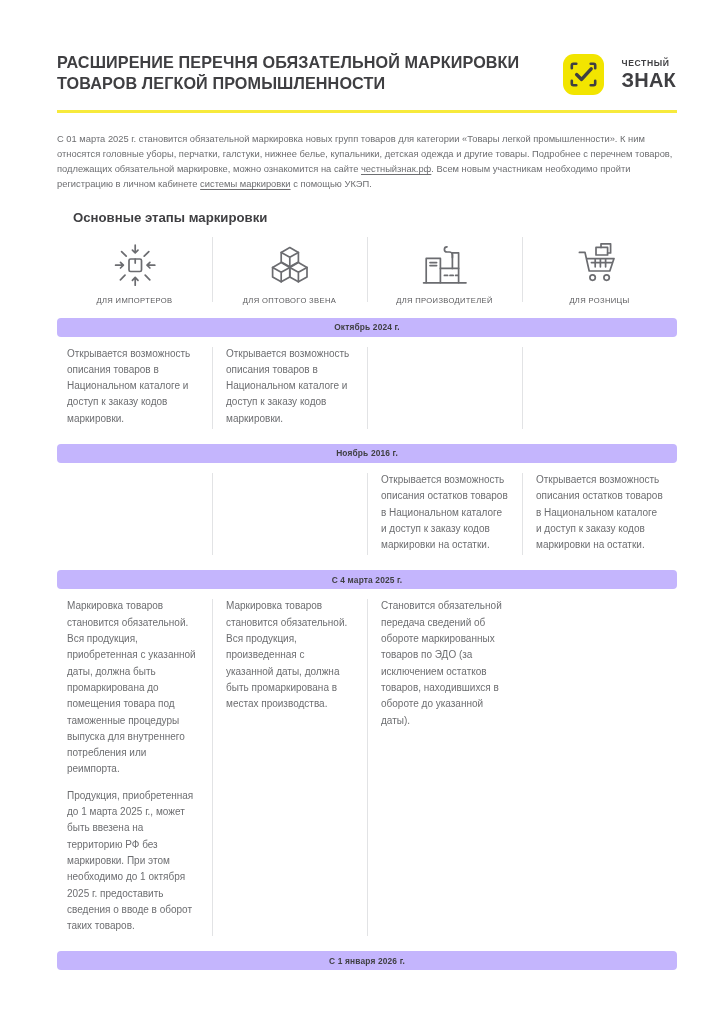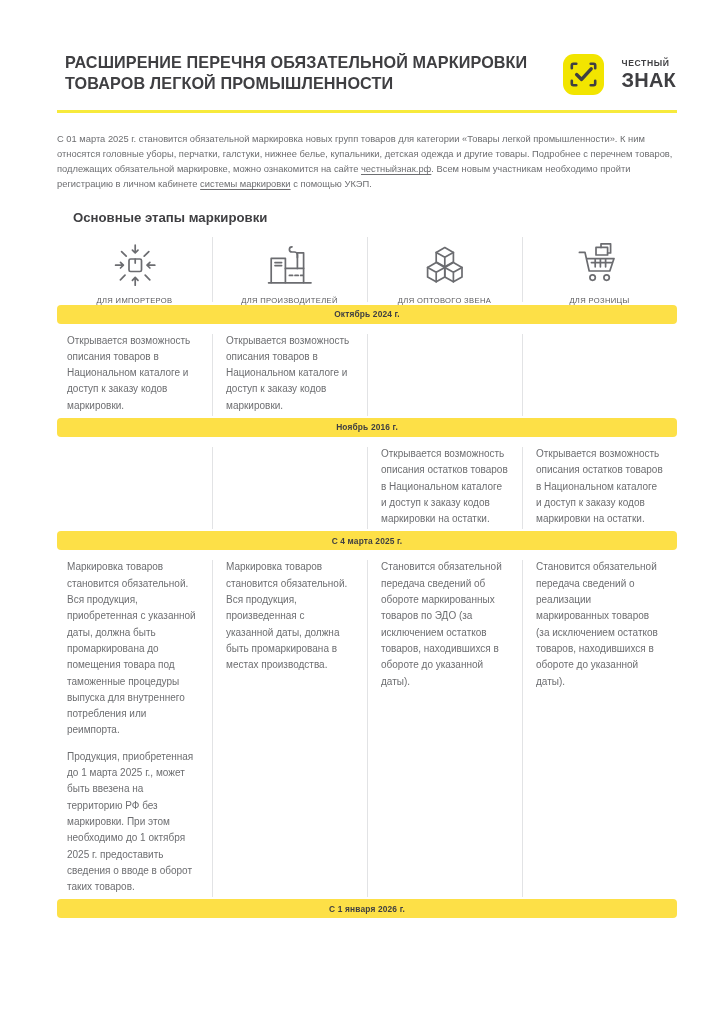--- a/index.html
+++ b/index.html
@@ -36,21 +36,21 @@
   .title-block { padding-left: 10px; max-width: 480px; }
   .doc-title {
     margin: 0;
     font-size: 16.2px;
     line-height: 1.32;
     font-weight: 700;
     letter-spacing: 0.1px;
     color: #3f3f42;
     text-transform: uppercase;
   }
-  .doc-title .line { display: block; margin-left: 8px; }
+  .doc-title .line { display: block; }
 
   .logo {
     display: flex;
     align-items: center;
     gap: 18px;
     margin-top: 2px;
     margin-right: 1px;
   }
   .logo-mark {
     position: relative;
@@ -150,24 +150,25 @@
     color: #58585b;
     text-transform: uppercase;
     text-align: center;
     white-space: nowrap;
   }
 
   
   .banner {
     height: 19px;
     border-radius: 4px;
-    background: #fde047;
+    background: #c4b5fd;
     display: flex;
     align-items: center;
     justify-content: center;
+    margin-top: 13px;
     color: #3f3f42;
     font-size: 8.4px;
     font-weight: 700;
     letter-spacing: 0.15px;
   }
 
   
   .content-row {
     margin-top: 9px;
   }
@@ -255,47 +256,47 @@
             </g>
           </svg>
         </div>
         <div class="col-label">ДЛЯ ИМПОРТЕРОВ</div>
       </div>
 
       <div class="col">
         <div class="icon-box">
           <svg width="52" height="46" viewBox="0 0 52 46" aria-hidden="true">
             <g fill="none" stroke="#6b6c70" stroke-width="1.7" stroke-linecap="round" stroke-linejoin="round">
+              <path d="M17.2 10.4 L25.8 5.6 L34.4 10.4 V20 L25.8 24.8 L17.2 20 Z"></path>
+              <path d="M17.2 10.4 L25.8 15.2 L34.4 10.4 M25.8 15.2 V24.8"></path>
+              <path d="M8.6 25.4 L17.2 20.6 L25.8 25.4 V35 L17.2 39.8 L8.6 35 Z"></path>
+              <path d="M8.6 25.4 L17.2 30.2 L25.8 25.4 M17.2 30.2 V39.8"></path>
+              <path d="M25.8 25.4 L34.4 20.6 L43 25.4 V35 L34.4 39.8 L25.8 35 Z"></path>
+              <path d="M25.8 25.4 L34.4 30.2 L43 25.4 M34.4 30.2 V39.8"></path>
+            </g>
+          </svg>
+        </div>
+        <div class="col-label">ДЛЯ ОПТОВОГО ЗВЕНА</div>
+      </div>
+
+      <div class="col">
+        <div class="icon-box">
+          <svg width="52" height="46" viewBox="0 0 52 46" aria-hidden="true">
+            <g fill="none" stroke="#6b6c70" stroke-width="1.7" stroke-linecap="round" stroke-linejoin="round">
               <path d="M7.2 40.6 V16.4 h14.2 V40.6"></path>
               <path d="M21.4 26.4 h18.2"></path>
               <path d="M33.4 26.4 V10.8 h6.2 V40.6"></path>
               <path d="M4.6 40.8 h42.4"></path>
               <path d="M11 20.6 h6.6 M11 23.6 h6.6"></path>
               <path d="M25.4 33.4 h3.2 M31 33.4 h3.2 M36.6 33.4 h2.4"></path>
               <path d="M33.4 10 V7.4 a3 3 0 0 0 -3 -3 h-2.4 a2.6 2.6 0 0 1 0 -5.2" transform="translate(0,5.6)"></path>
             </g>
           </svg>
         </div>
         <div class="col-label">ДЛЯ ПРОИЗВОДИТЕЛЕЙ</div>
-      </div>
-
-      <div class="col">
-        <div class="icon-box">
-          <svg width="52" height="46" viewBox="0 0 52 46" aria-hidden="true">
-            <g fill="none" stroke="#6b6c70" stroke-width="1.7" stroke-linecap="round" stroke-linejoin="round">
-              <path d="M17.2 10.4 L25.8 5.6 L34.4 10.4 V20 L25.8 24.8 L17.2 20 Z"></path>
-              <path d="M17.2 10.4 L25.8 15.2 L34.4 10.4 M25.8 15.2 V24.8"></path>
-              <path d="M8.6 25.4 L17.2 20.6 L25.8 25.4 V35 L17.2 39.8 L8.6 35 Z"></path>
-              <path d="M8.6 25.4 L17.2 30.2 L25.8 25.4 M17.2 30.2 V39.8"></path>
-              <path d="M25.8 25.4 L34.4 20.6 L43 25.4 V35 L34.4 39.8 L25.8 35 Z"></path>
-              <path d="M25.8 25.4 L34.4 30.2 L43 25.4 M34.4 30.2 V39.8"></path>
-            </g>
-          </svg>
-        </div>
-        <div class="col-label">ДЛЯ ОПТОВОГО ЗВЕНА</div>
       </div>
 
       <div class="col">
         <div class="icon-box">
           <svg width="52" height="46" viewBox="0 0 52 46" aria-hidden="true">
             <g fill="none" stroke="#6b6c70" stroke-width="1.7" stroke-linecap="round" stroke-linejoin="round">
               <path d="M5.4 10.4 h5.6 l4.2 18.6 h20.6 l4.2 -12.4 H13.2"></path>
               <circle cx="18.6" cy="35.6" r="2.7"></circle>
               <circle cx="32.6" cy="35.6" r="2.7"></circle>
               <path d="M22 5.4 h11.6 v7.6 H22 Z"></path>
@@ -339,21 +340,18 @@
       <div class="col">
         <p class="cell-text">Маркировка товаров становится обязательной. Вся продукция, приобретенная с указанной даты, должна быть промаркирована до помещения товара под таможенные процедуры выпуска для внутреннего потребления или реимпорта.</p>
         <p class="cell-text">Продукция, приобретенная до 1 марта 2025 г., может быть ввезена на территорию РФ без маркировки. При этом необходимо до 1 октября 2025 г. предоставить сведения о вводе в оборот таких товаров.</p>
       </div>
       <div class="col">
         <p class="cell-text">Маркировка товаров становится обязательной. Вся продукция, произведенная с указанной даты, должна быть промаркирована в местах производства.</p>
       </div>
       <div class="col">
         <p class="cell-text">Становится обязательной передача сведений об обороте маркированных товаров по ЭДО (за исключением остатков товаров, находившихся в обороте до указанной даты).</p>
       </div>
-      <div class="col">
-        <p class="cell-text">Становится обязательной передача сведений о реализации маркированных товаров (за исключением остатков товаров, находившихся в обороте до указанной даты).</p>
-      </div>
     </div>
 
     <div class="banner">С 1 января 2026 г.</div>
 
   </div>
 </div>
 
 </body></html>

